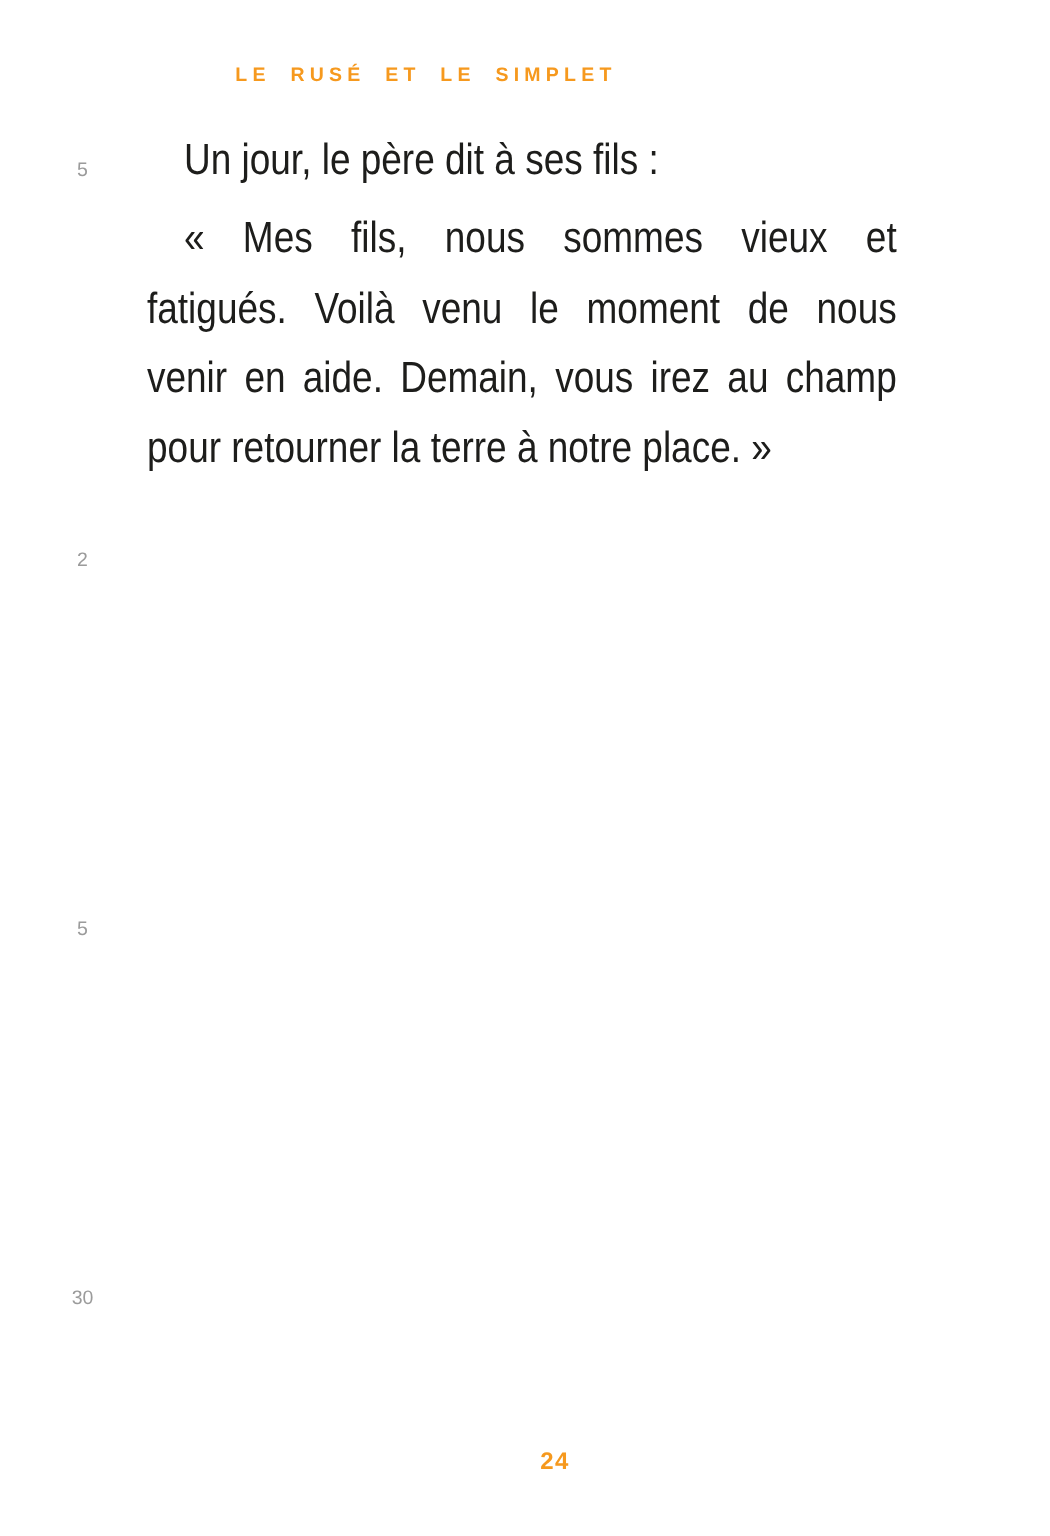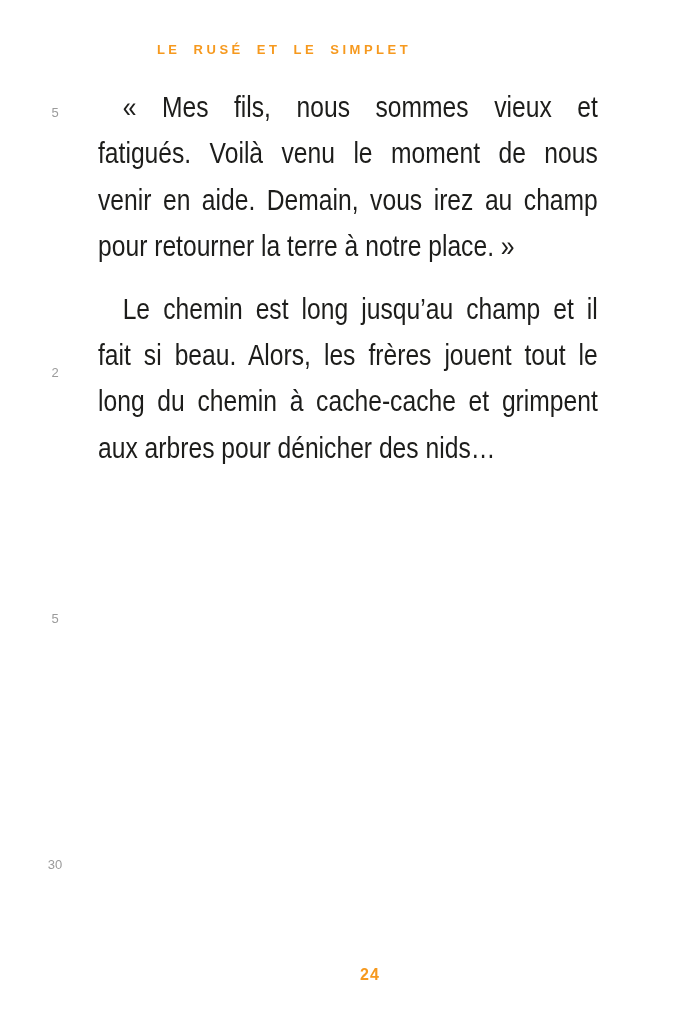--- a/index.html
+++ b/index.html
@@ -25,21 +25,21 @@
   .line {
     font-size: 29px;
     line-height: 46.4px;
     color: #1D1D1B;
     width: 588px;
     transform: scaleX(0.85);
     transform-origin: left center;
   }
   .j { text-align: justify; text-align-last: justify; }
   .ind { text-indent: 29px; }
-  .para + .para { margin-top: 16px; }
+  .para + .para { margin-top: 6px; }
 
   .lnum {
     position: absolute; left: -63px; width: 40px;
     text-align: center;
     font-size: 13px; line-height: 46.4px;
     color: #9B9B9B;
   }
 
   .page-number {
     position: absolute; top: 966px; left: 0; width: 700px;
@@ -56,34 +56,31 @@
 
   <div class="book-title">LE RUSÉ ET LE SIMPLET</div>
 
   <div class="content">
 
     <span class="lnum" style="top:6px">5</span>
     <span class="lnum" style="top:266px">2</span>
     <span class="lnum" style="top:512px">5</span>
     <span class="lnum" style="top:758px">30</span>
 
+    <div class="para">
+      <div class="line ind">Un jour, le père dit à ses fils :</div>
+    </div>
 
     <div class="para">
       <div class="line j ind">« Mes fils, nous sommes vieux et</div>
       <div class="line j">fatigués. Voilà venu le moment de nous</div>
       <div class="line j">venir en aide. Demain, vous irez au champ</div>
       <div class="line">pour retourner la terre à notre place. »</div>
     </div>
 
 
-    <div class="para">
-      <div class="line j ind">Le chemin est long jusqu’au champ et il</div>
-      <div class="line j">fait si beau. Alors, les frères jouent tout le</div>
-      <div class="line j">long du chemin à cache-cache et grimpent</div>
-      <div class="line">aux arbres pour dénicher des nids…</div>
-    </div>
 
 
   </div>
 
   <div class="page-number">24</div>
 
 </div>
 
 </body></html>

